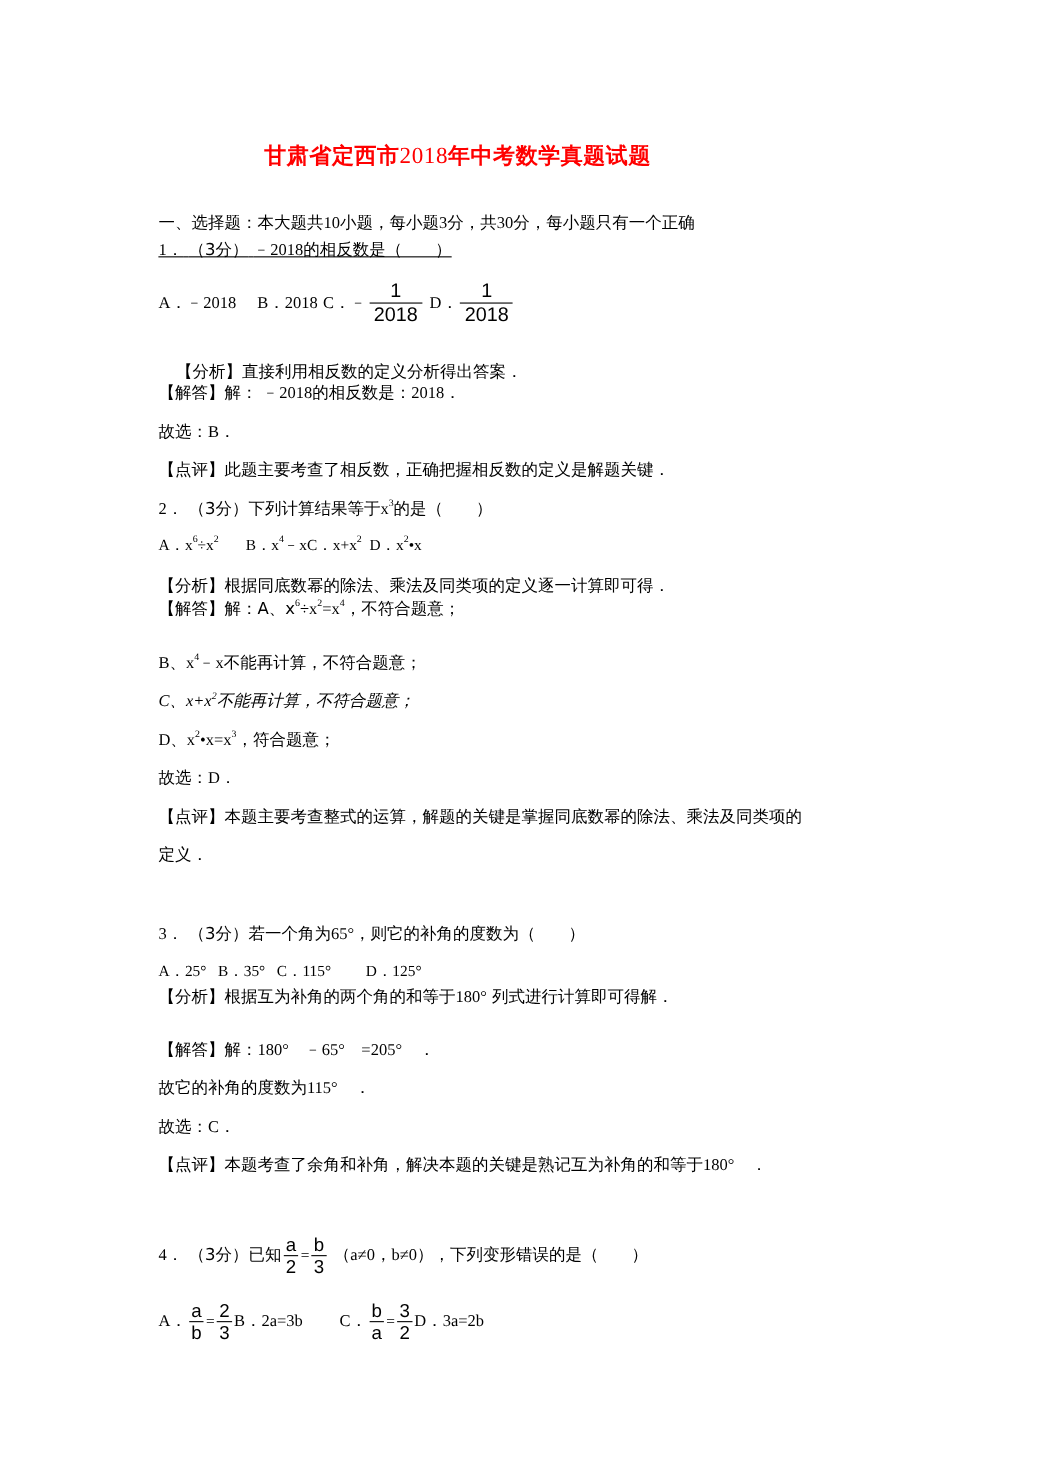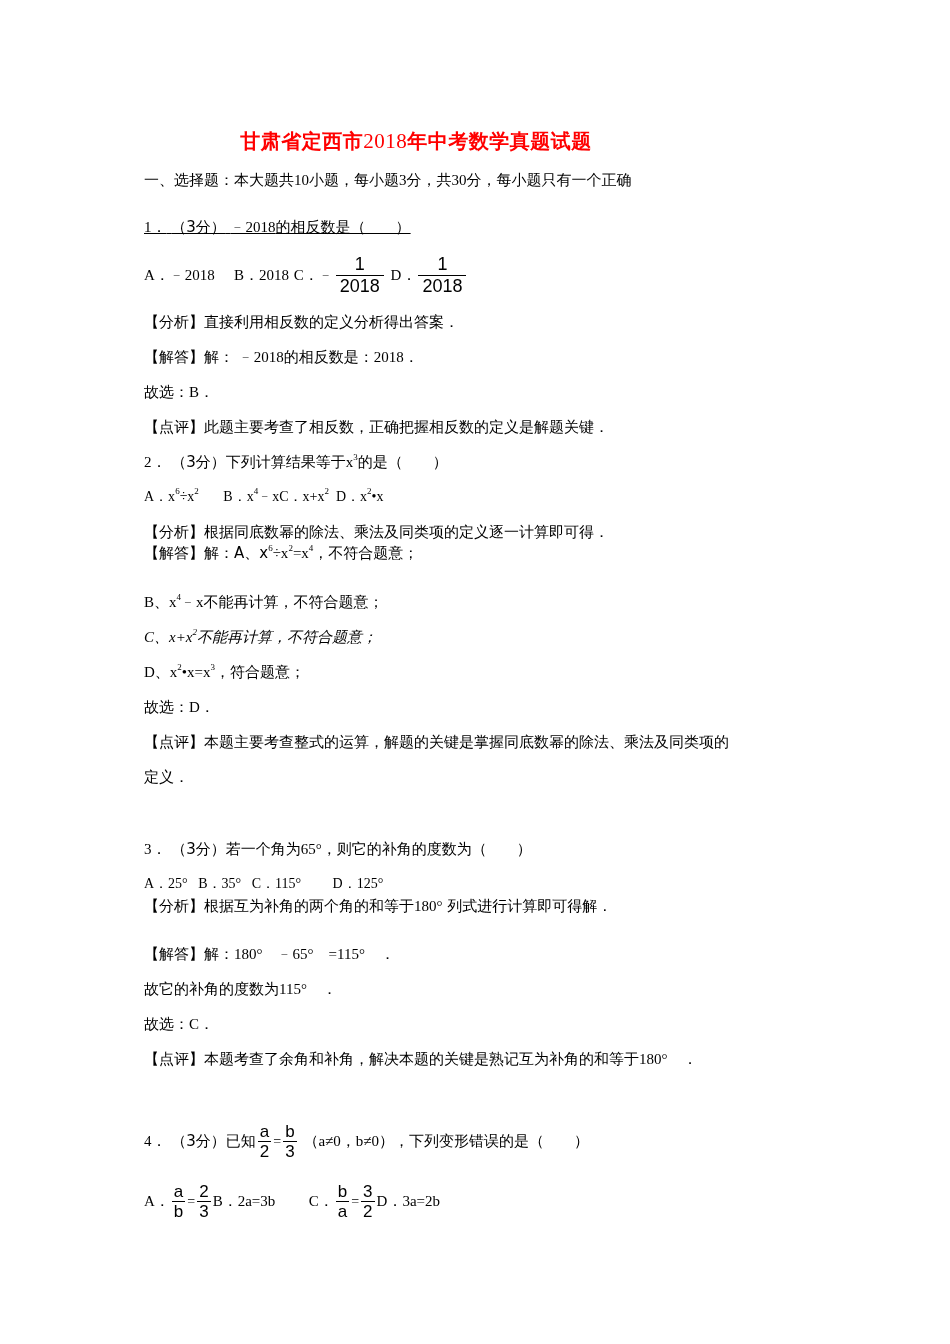--- a/index.html
+++ b/index.html
@@ -19,36 +19,36 @@
 </style>
 </head>
 <body>
 
 <div>
 
   <div class="title">
     <span>甘肃省定西市</span><span class="num">2018</span><span>年中考数学真题试题</span>
   </div>
 
-  <div class="line" style="top:170px;">
+  <div class="line" style="top:192px;">
     <span>一、选择题：本大题共</span><span class="m">10</span><span>小题，每小题</span><span class="m">3</span><span>分，共</span><span class="m">30</span><span>分，每小题只有一个正确</span>
   </div>
 
   <div class="line" style="top:217px;text-decoration:underline;">
     <span class="m">1．</span>
     <span>（3分）</span>
     <span class="m">﹣2018</span><span>的相反数是（　　）</span>
   </div>
   <div class="line" style="top:254px;">
     <span class="m">A．﹣2018</span>&nbsp;&nbsp;&nbsp;
     <span class="m">B．2018</span>
     <span class="m">C．</span><span class="m">﹣</span><span class="frac big"><span class="n">1</span><span class="d">2018</span></span>
     <span class="m">D．</span><span class="frac big"><span class="n">1</span><span class="d">2018</span></span>
   </div>
-  <div class="line" style="top:312px;">
+  <div class="line" style="top:328px;margin-left:16px;">
     <span>【分析】</span><span>直接利用相反数的定义分析得出答案．</span>
   </div>
   <div class="line" style="top:347px;">
     <span>【解答】</span><span>解：</span>&nbsp;<span class="m">﹣2018</span><span>的相反数是：</span><span class="m">2018．</span>
   </div>
   <div class="line" style="top:382px;">
     <span>故选：</span><span class="m">B．</span>
   </div>
   <div class="line" style="top:417px;">
     <span>【点评】</span><span>此题主要考查了相反数，正确把握相反数的定义是解题关键．</span>
@@ -95,21 +95,21 @@
   <div class="line sm" style="top:874px;">
     <span>A．25°</span>&nbsp;&nbsp;
     <span>B．35°</span>&nbsp;&nbsp;
     <span>C．115°</span>&nbsp;&nbsp;&nbsp;&nbsp;&nbsp;&nbsp;&nbsp;&nbsp;
     <span>D．125°</span>
   </div>
   <div class="line" style="top:896px;text-align:center;">
     <span>【分析】</span><span>根据互为补角的两个角的和等于</span><span class="m">180°</span>&nbsp;<span>列式进行计算即可得解．</span>
   </div>
   <div class="line" style="top:944px;">
-    <span>【解答】</span><span>解：</span><span class="m">180°　﹣65°　=115°　．</span>
+    <span>【解答】</span><span>解：</span><span class="m">180°　﹣65°　=205°　．</span>
   </div>
   <div class="line" style="top:979px;">
     <span>故它的补角的度数为</span><span class="m">115°　．</span>
   </div>
   <div class="line" style="top:1014px;">
     <span>故选：</span><span class="m">C．</span>
   </div>
   <div class="line" style="top:1049px;">
     <span>【点评】</span><span>本题考查了余角和补角，解决本题的关键是熟记互为补角的和等于</span><span class="m">180°　．</span>
   </div>

